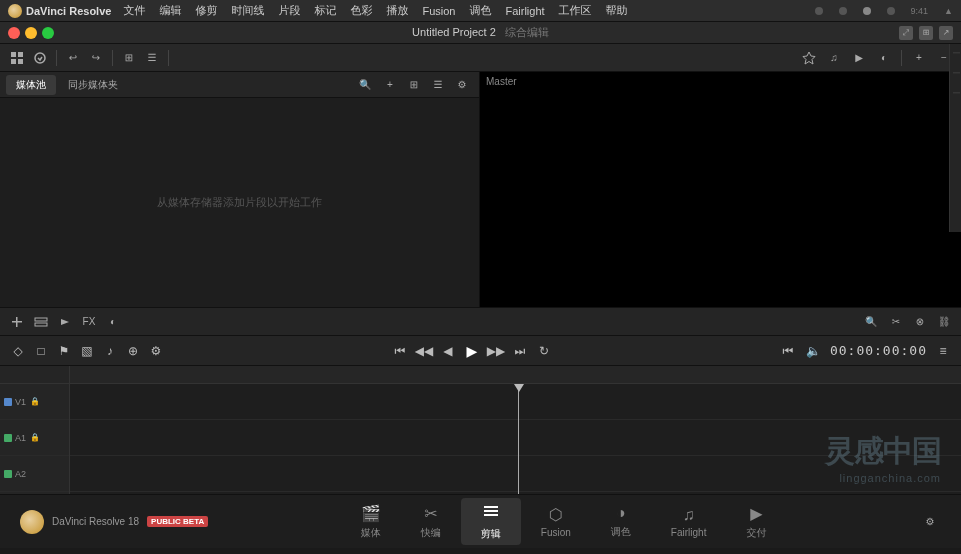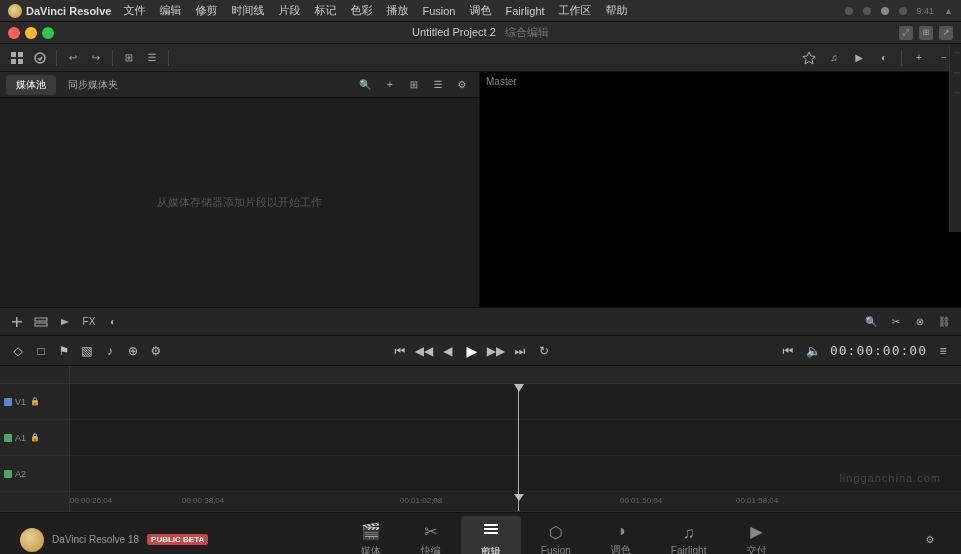--- a/index.html
+++ b/index.html
@@ -367,21 +367,21 @@
     <div class="menu-item">片段</div>
     <div class="menu-item">标记</div>
     <div class="menu-item">色彩</div>
     <div class="menu-item">播放</div>
     <div class="menu-item">Fusion</div>
     <div class="menu-item">调色</div>
     <div class="menu-item">Fairlight</div>
     <div class="menu-item">工作区</div>
     <div class="menu-item">帮助</div>
 
-    <div style="margin-left:auto;display:flex;align-items:center;gap:10px;">
+    <div style="margin-left:auto;display:flex;align-items:center;gap:16px;">
       <div style="width:8px;height:8px;background:#555;border-radius:50%;"></div>
       <div style="width:8px;height:8px;background:#555;border-radius:50%;"></div>
       <div style="width:8px;height:8px;background:#888;border-radius:50%;"></div>
       <div style="width:8px;height:8px;background:#555;border-radius:50%;"></div>
       <span style="font-size:9px;color:#777;">9:41</span>
       <span style="font-size:9px;color:#777;">▲</span>
     </div>
   </div>
 
   <div class="title-bar">
@@ -574,38 +574,27 @@
         <div class="track-row"></div>
 
         <div style="position:absolute;left:448px;top:0;width:1px;height:100%;background:#aaa;pointer-events:none;z-index:10;">
           <div style="position:absolute;top:0;left:-4px;width:0;height:0;border-left:5px solid transparent;border-right:5px solid transparent;border-top:8px solid #bbb;"></div>
         </div>
 
         <div style="position:absolute;left:0;top:-1px;right:0;height:0;border-top:1px solid #333;"></div>
       </div>
     </div>
 
-    <div style="display:flex;height:18px;background:#222;border-bottom:1px solid #2a2a2a;">
-      <div style="width:70px;background:#252525;border-right:1px solid #333;"></div>
-      <div style="flex:1;position:relative;overflow:hidden;">
-        <div style="position:absolute;left:0;top:2px;font-size:8px;color:#666;">00:00:26;04</div>
-        <div style="position:absolute;left:112px;top:2px;font-size:8px;color:#666;">00:00:38;04</div>
-        <div style="position:absolute;left:330px;top:2px;font-size:8px;color:#666;">00:01:02;08</div>
-        <div style="position:absolute;left:550px;top:2px;font-size:8px;color:#666;">00:01:50;04</div>
-        <div style="position:absolute;left:666px;top:2px;font-size:8px;color:#666;">00:01:58;04</div>
-
-        <div style="position:absolute;left:448px;top:0;width:1px;height:18px;background:#aaa;">
-          <div style="position:absolute;top:0;left:-4px;border-left:5px solid transparent;border-right:5px solid transparent;border-top:7px solid #bbb;"></div>
-        </div>
-      </div>
-    </div>
 
   </div>
 
   <div class="watermark">
+    <div style="display:flex;align-items:center;gap:6px;">
+      <div style="font-size:30px;color:#7799aa;font-weight:bold;letter-spacing:-1px;">灵感中国</div>
+    </div>
     <div style="font-size:11px;color:#7799aa;letter-spacing:1px;">lingganchina.com</div>
   </div>
 
   <div class="bottom-nav">
     <div class="bottom-nav-left">
       <div class="app-logo-small"></div>
       <span class="app-version">DaVinci Resolve 18</span>
       <span class="beta-badge">PUBLIC BETA</span>
     </div>
     <div class="bottom-nav-center">

